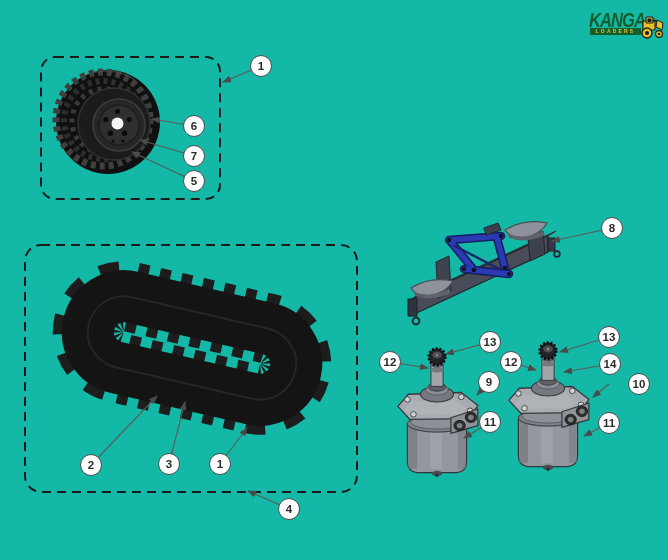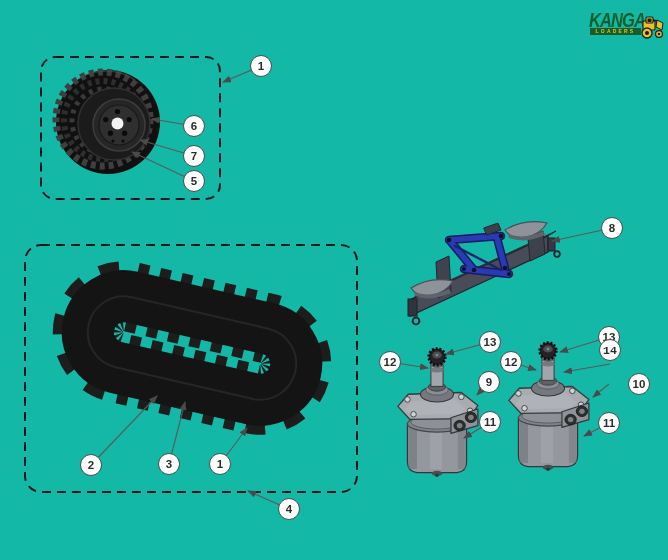--- a/index.html
+++ b/index.html
@@ -205,15 +205,15 @@
     <div class="callout" style="left: 183px; top: 145px;">7</div>
     <div class="callout" style="left: 601px; top: 217px;">8</div>
     <div class="callout" style="left: 478px; top: 371px;">9</div>
     <div class="callout" style="left: 628px; top: 373px;">10</div>
     <div class="callout" style="left: 479px; top: 411px;">11</div>
     <div class="callout" style="left: 598px; top: 412px;">11</div>
     <div class="callout" style="left: 379px; top: 351px;">12</div>
     <div class="callout" style="left: 500px; top: 351px;">12</div>
     <div class="callout" style="left: 479px; top: 331px;">13</div>
     <div class="callout" style="left: 598px; top: 326px;">13</div>
-    <div class="callout" style="left: 599px; top: 339px; font-family: Liberation Mono, monospace;">14</div>
+    <div class="callout" style="left: 599px; top: 353px;">14</div>
     <div class="callout" style="left: 250px; top: 55px;">1</div>
   </div>
 
 </body></html>

